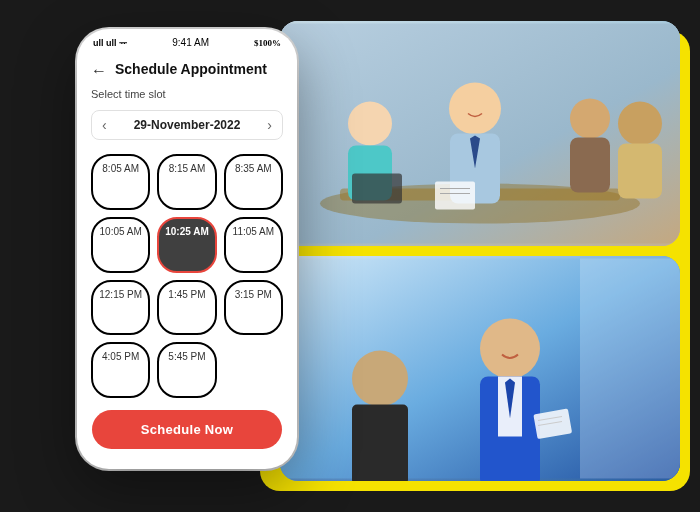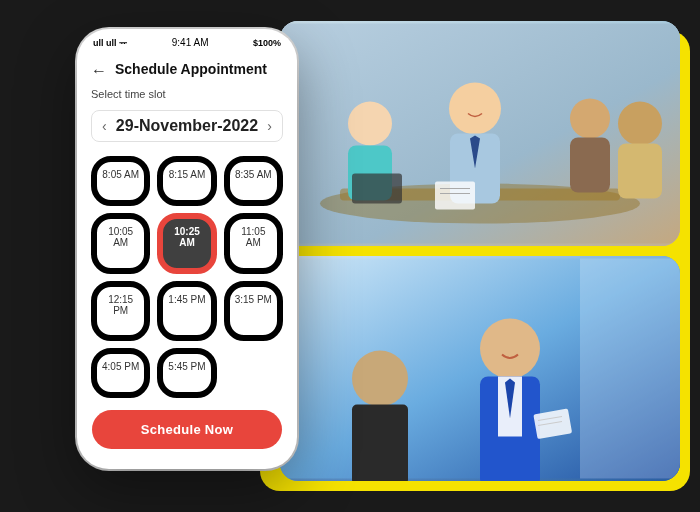--- a/index.html
+++ b/index.html
@@ -87,21 +87,21 @@
       display: flex;
       justify-content: space-between;
       align-items: center;
       padding: 8px 16px 4px;
       font-size: 9px;
       font-weight: 600;
       color: #000;
     }
     .status-left { font-size: 9px; }
     .status-time { font-size: 10px; font-weight: 400; }
-    .status-right { font-size: 9px; }
+    .status-right { font-size: 9px; font-family: Liberation Serif, serif; }
     .phone-content {
       flex: 1;
       display: flex;
       flex-direction: column;
       padding: 0 14px;
     }
     .phone-header {
       display: flex;
       align-items: center;
       gap: 8px;
@@ -132,32 +132,32 @@
       padding: 6px 10px;
       margin-bottom: 14px;
     }
     .date-nav-btn {
       color: #666;
       font-size: 14px;
       cursor: pointer;
       user-select: none;
     }
     .date-text {
-      font-size: 16px;
+      font-size: 12px;
       font-weight: 600;
       color: #222;
     }
     .time-grid {
       display: grid;
       grid-template-columns: repeat(3, 1fr);
       gap: 7px;
       flex: 1;
     }
     .time-slot {
-      border: 6px solid #000000;
+      border: 2px solid #000000;
       border-radius: 20px;
       padding: 7px 4px;
       text-align: center;
       font-size: 10px;
       font-weight: 500;
       color: #333;
       background: #fff;
       cursor: pointer;
     }
     .time-slot.selected {

